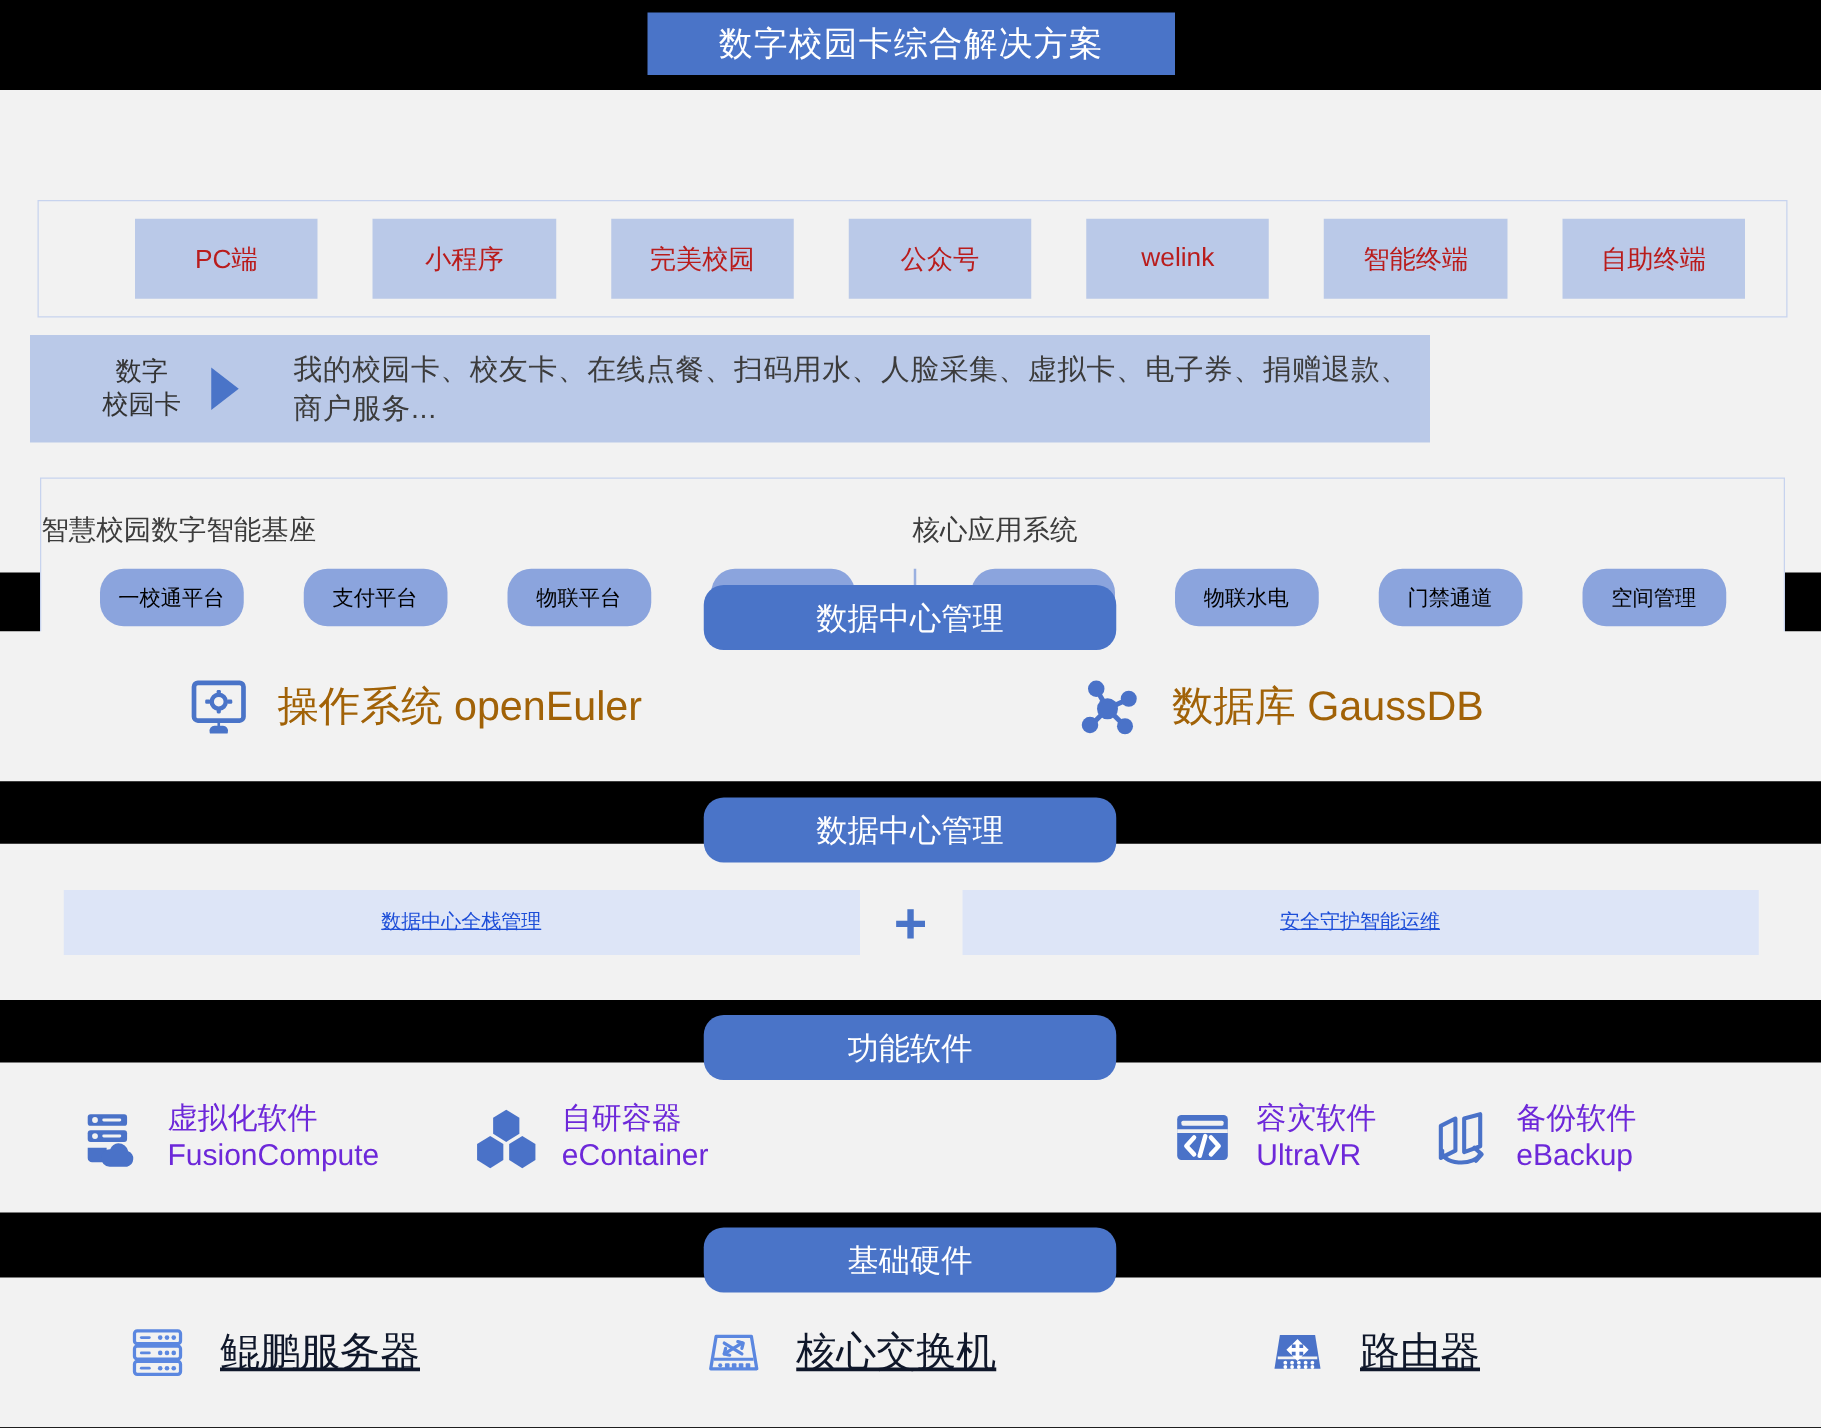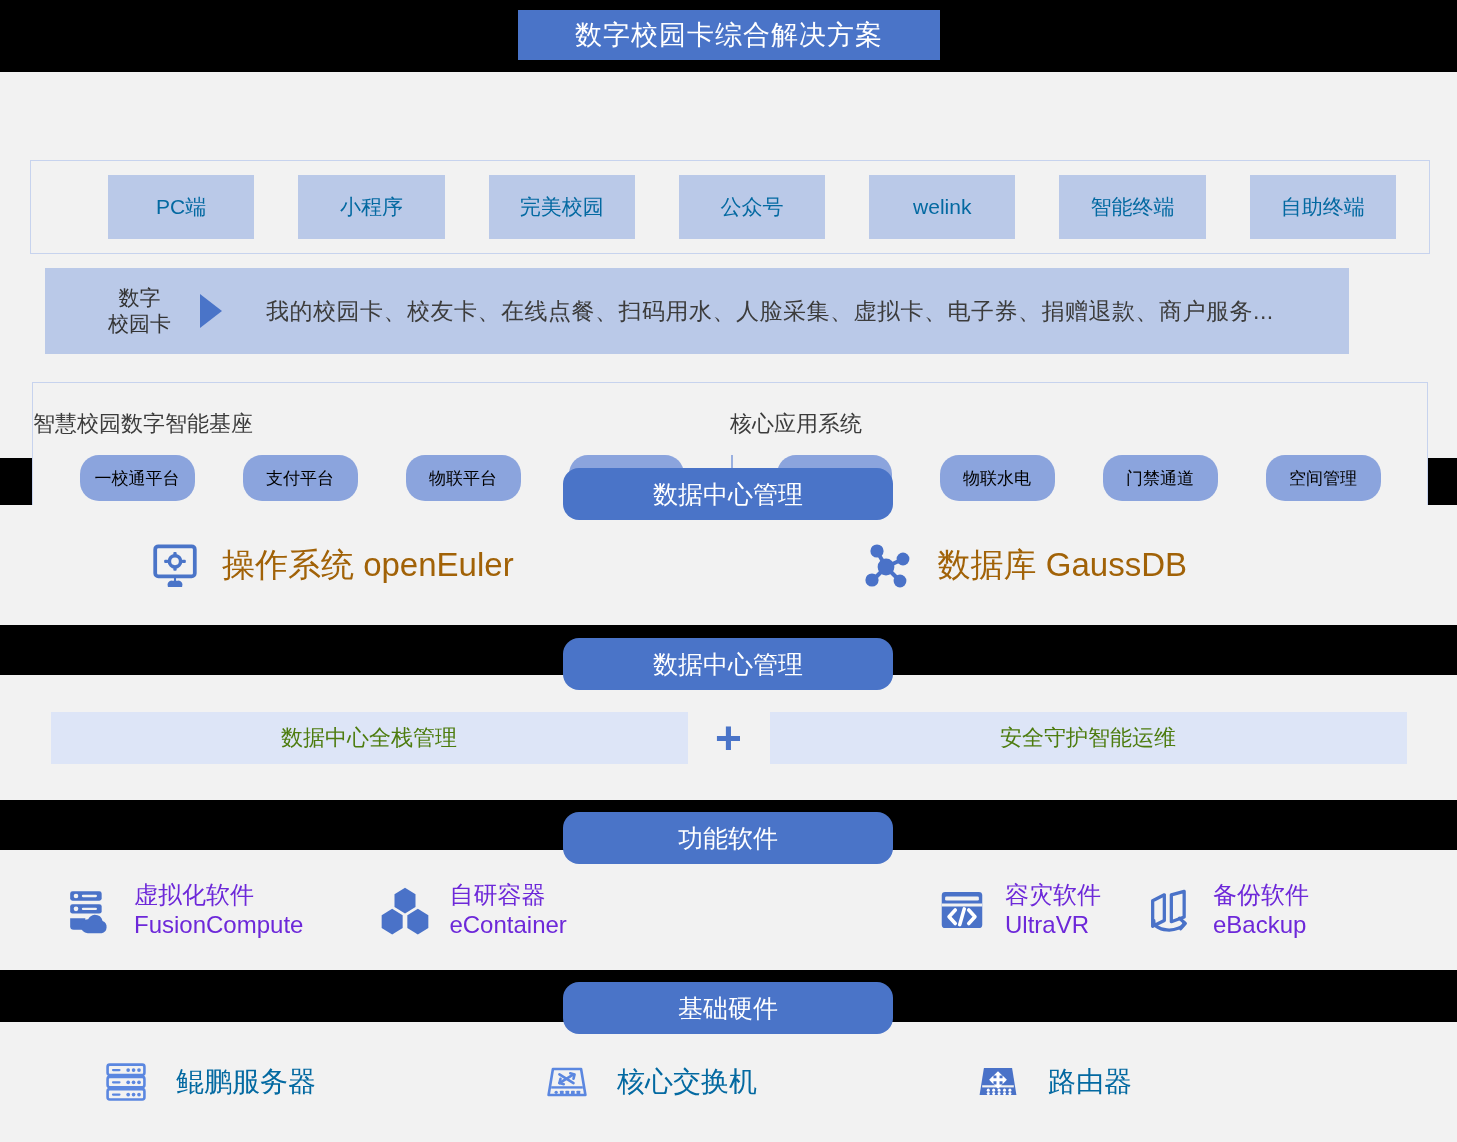--- a/index.html
+++ b/index.html
@@ -60,29 +60,29 @@
   .channel-row {
     position: absolute;
     left: 30px; top: 88px;
     width: 1400px; height: 94px;
     display: flex; align-items: center; justify-content: space-between;
     padding: 0 33px;
   }
   .channel-tile {
     width: 148px; height: 64px;
     background: #bac9e8;
-    color: #0369a1;
+    color: #b91c1c;
     font-size: 21px;
     display: flex; align-items: center; justify-content: center; margin-left: 44px;
   }
 
   .card-row {
     position: absolute;
-    left: 45px; top: 196px;
-    width: 1304px; height: 86px;
+    left: 24px; top: 196px;
+    width: 1120px; height: 86px;
     background: #bac9e8;
     display: flex; align-items: center;
   }
   .card-label {
     width: 105px;
     margin-left: 42px;
     color: #333333;
     font-size: 21px;
     line-height: 1.22;
     text-align: center;
@@ -146,23 +146,23 @@
 
   
   #dc2-panel { top: 675px; height: 125px; }
   .dc2-inner {
     display: flex; align-items: center; justify-content: center;
     height: 100%; gap: 0;
   }
   .dc2-bar {
     width: 637px; height: 52px;
     background: #dde5f7;
-    color: #4d7c0f;
-    font-size: 22px;
-    display: flex; align-items: center; justify-content: center;
+    color: #1d4ed8;
+    font-size: 16px;
+    display: flex; align-items: center; justify-content: center; text-decoration: underline;
   }
   .dc2-plus {
     width: 82px;
     display: flex; align-items: center; justify-content: center;
     color: #4a74c8;
     font-size: 46px;
     font-weight: bold;
     line-height: 1;
   }
 
@@ -178,21 +178,21 @@
     white-space: pre-line;
   }
 
   
   #hw-panel { top: 1022px; height: 120px; }
   .hw-inner {
     display: flex; align-items: center; height: 100%;
     padding: 0 100px;
   }
   .hw-item { display: flex; align-items: center; gap: 24px; }
-  .hw-text { font-size: 28px; color: #0369a1; }
+  .hw-text { font-size: 32px; color: #0f172a; text-decoration: underline; }
 
   svg { display: block; }
 </style>
 </head>
 <body>
 
 <div id="page">
 
   <div class="title-banner">数字校园卡综合解决方案</div>
 

